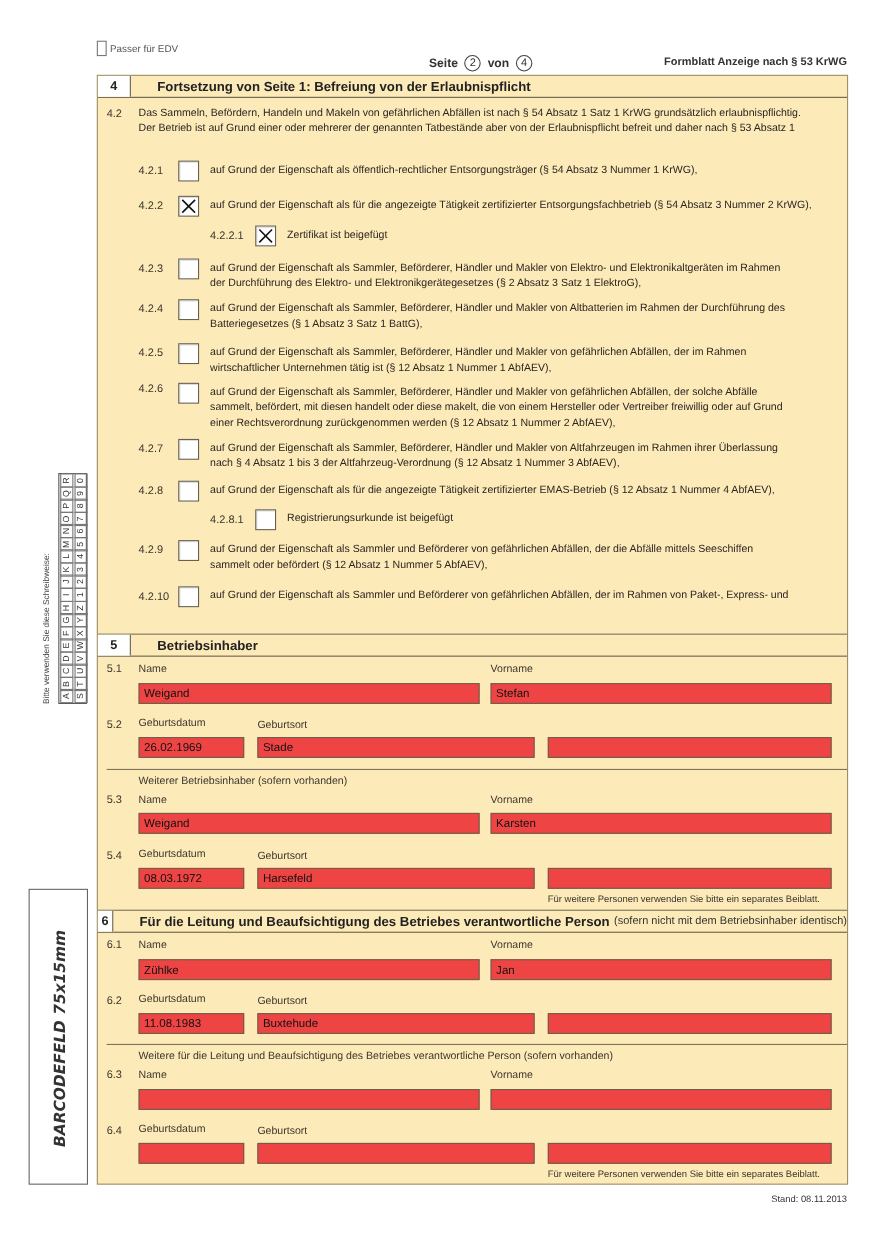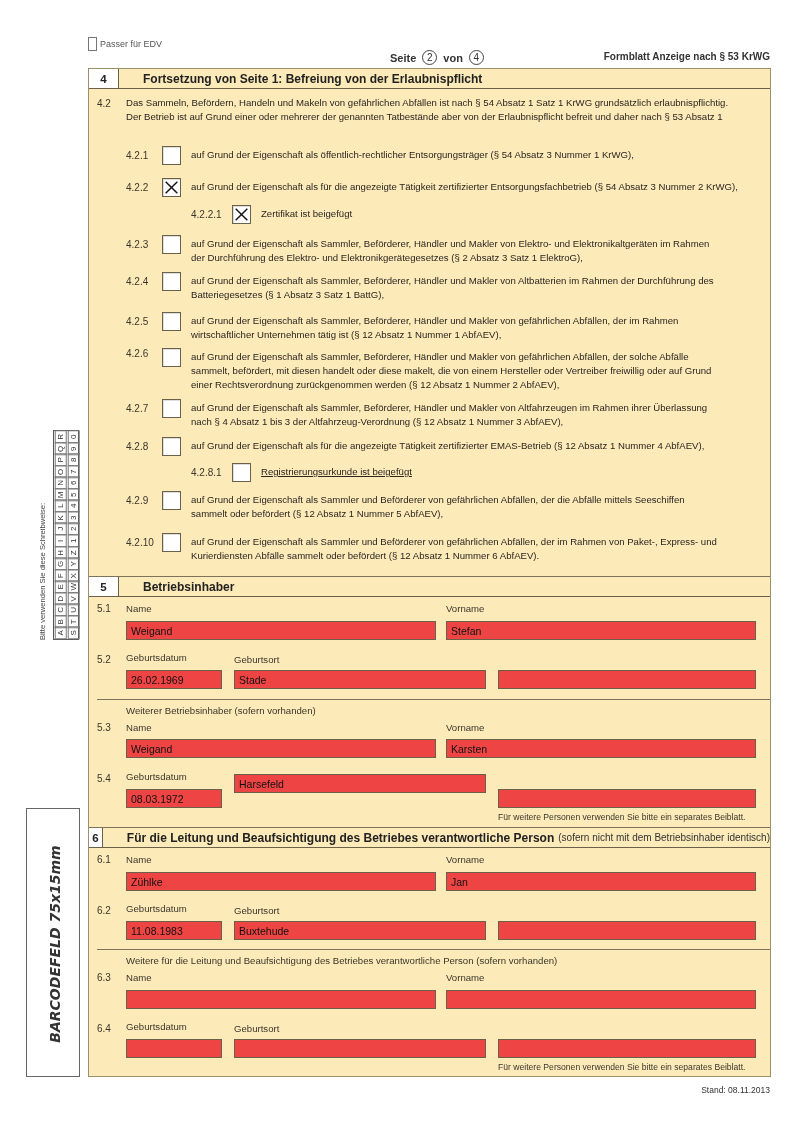--- a/index.html
+++ b/index.html
@@ -173,34 +173,33 @@
         <div>auf Grund der Eigenschaft als Sammler, Beförderer, Händler und Makler von Altfahrzeugen im Rahmen ihrer Überlassung</div>
         <div>nach § 4 Absatz 1 bis 3 der Altfahrzeug-Verordnung (§ 12 Absatz 1 Nummer 3 AbfAEV),</div>
       </div>
       <div class="num" style="left: 37px; top: 372px;">4.2.8</div>
       <div class="cb" role="checkbox" aria-checked="false" style="left: 73px; top: 368px;"></div>
       <div class="txt" style="left: 102px; top: 370px;">
         <div>auf Grund der Eigenschaft als für die angezeigte Tätigkeit zertifizierter EMAS-Betrieb (§ 12 Absatz 1 Nummer 4 AbfAEV),</div>
       </div>
       <div class="num" style="left: 102px; top: 398px;">4.2.8.1</div>
       <div class="cb" role="checkbox" aria-checked="false" style="left: 143px; top: 394px;"></div>
-      <div class="txt" style="left: 172px; top: 396px; text-decoration: underline;">
+      <div class="txt" style="left: 172px; top: 396px;">
         <div>Registrierungsurkunde ist beigefügt</div>
       </div>
       <div class="num" style="left: 37px; top: 426px;">4.2.9</div>
       <div class="cb" role="checkbox" aria-checked="false" style="left: 73px; top: 422px;"></div>
       <div class="txt" style="left: 102px; top: 424px;">
         <div>auf Grund der Eigenschaft als Sammler und Beförderer von gefährlichen Abfällen, der die Abfälle mittels Seeschiffen</div>
         <div>sammelt oder befördert (§ 12 Absatz 1 Nummer 5 AbfAEV),</div>
       </div>
       <div class="num" style="left: 37px; top: 468px;">4.2.10</div>
       <div class="cb" role="checkbox" aria-checked="false" style="left: 73px; top: 464px;"></div>
       <div class="txt" style="left: 102px; top: 466px;">
         <div>auf Grund der Eigenschaft als  Sammler und Beförderer von gefährlichen Abfällen, der im Rahmen von Paket-, Express- und</div>
-        <div>Kurierdiensten Abfälle sammelt oder befördert (§ 12 Absatz 1 Nummer 6 AbfAEV).</div>
       </div>
     </div>
 
   <div class="sec-divider" style="top:507px;"></div>
   <div class="sec-head" style="top:508px;">
     <div class="sec-num">5</div>
     <div class="sec-title">Betriebsinhaber</div>
   </div>
 
   <div class="num" style="left:8px; top:534px;">5.1</div>
@@ -222,21 +221,21 @@
   <div class="num" style="left:8px; top:653px;">5.3</div>
   <div class="lbl" style="left:37px; top:653px;">Name</div>
   <div class="lbl" style="left:357px; top:653px;">Vorname</div>
   <input class="field" style="left: 37px; top: 670px; width: 310px;" value="Weigand">
   <input class="field" style="left: 357px; top: 670px; width: 310px;" value="Karsten">
 
   <div class="num" style="left:8px; top:704px;">5.4</div>
   <div class="lbl" style="left:37px; top:702px;">Geburtsdatum</div>
   <div class="lbl" style="left:145px; top:704px;">Geburtsort</div>
   <input class="field" style="left: 37px; top: 720px; width: 96px;" value="08.03.1972">
-  <input class="field" style="left: 145px; top: 705px; width: 252px;" value="Harsefeld">
+  <input class="field" style="left: 145px; top: 720px; width: 252px;" value="Harsefeld">
   <input class="field" style="left: 409px; top: 720px; width: 258px;" value="">
   <div class="hint" style="left:409px; top:743px;">Für weitere Personen verwenden Sie bitte ein separates Beiblatt.</div>
 
   <div class="sec-divider" style="top:758px;"></div>
   <div class="sec-head" style="top:759px;">
     <div class="sec-num">6</div>
     <div class="sec-title">
       <span>Für die Leitung und Beaufsichtigung des Betriebes verantwortliche Person</span>
       <span class="sec-sub">(sofern nicht mit dem Betriebsinhaber identisch)</span>
     </div>

